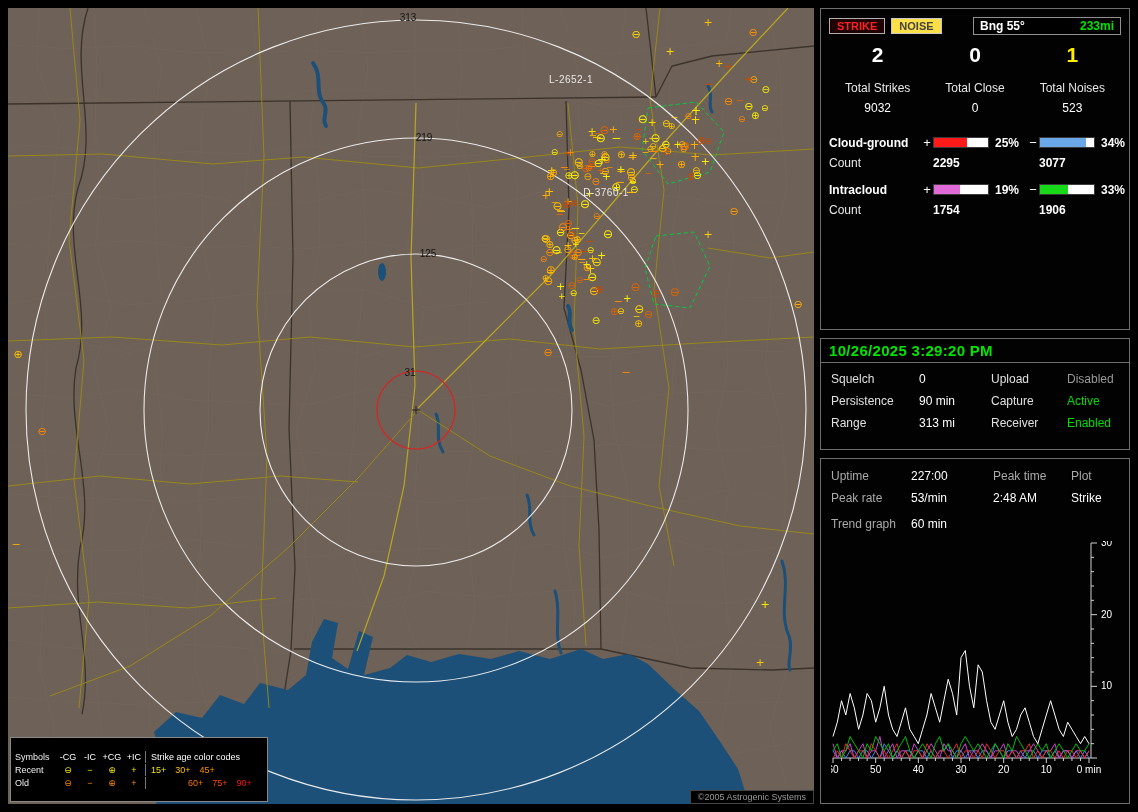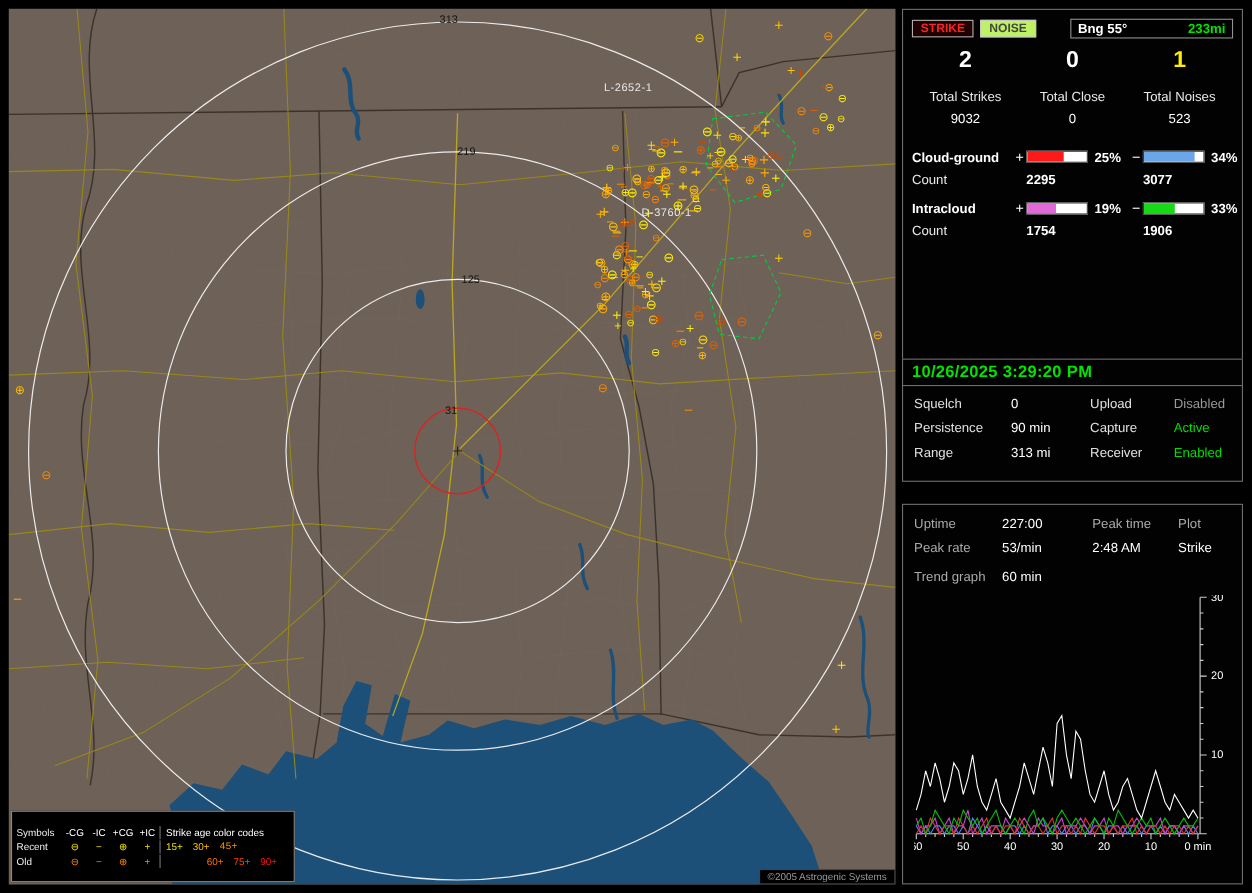--- a/index.html
+++ b/index.html
@@ -33,27 +33,27 @@
   .lg-syms span{width:22px;text-align:center}
   .lg-head .lg-syms span{color:#fff}
   .lg-ages{flex:1;border-left:1px solid #777;padding-left:5px;display:flex;gap:9px;color:#fff}
   .copyright{position:absolute;right:0;bottom:0;background:#000;border:1px solid #444;
     padding:1px 7px;font-size:9px;color:#999}
 
   
   #panel{position:absolute;left:820px;top:0;width:310px;height:812px}
   .box{position:absolute;left:0;width:310px;background:#020202;border:1px solid #6e6e6e;color:#fff}
   #box-stats{top:8px;height:322px;padding:8px}
-  #box-clock-status{top:326px;height:112px}
+  #box-clock-status{top:338px;height:112px}
   #box-bottom{top:458px;height:346px;padding:10px}
 
   .hdr-row{display:flex;align-items:center}
   .btn-strike{background:#200000;border:1px solid #b0b0b0;color:#ff2222;font-weight:bold;
     font-size:11px;padding:1px 7px;cursor:pointer;font-family:inherit}
-  .btn-noise{margin-left:6px;background:#bef264;border:1px solid #c8c8c8;color:#444;
+  .btn-noise{margin-left:6px;background:#fde047;border:1px solid #c8c8c8;color:#444;
     font-weight:bold;font-size:11px;padding:1px 7px;cursor:pointer;font-family:inherit}
   .bng-box{margin-left:auto;border:1px solid #909090;background:#000;width:148px;
     display:flex;justify-content:space-between;padding:1px 6px;font-size:12px;font-weight:bold}
   .bng-mi{color:#00e400}
 
   .rates{display:grid;grid-template-columns:repeat(3,1fr);margin-top:16px;text-align:center}
   .rate-btn{display:inline-block;background:#9a9a9a;color:#222;font-size:11px;
     padding:1px 6px;border:1px solid #c8c8c8;cursor:pointer}
   .rate-num{font-size:21px;font-weight:bold;margin-top:8px}
   .total-label{font-size:12px;color:#e8e8e8;margin-top:14px}
@@ -395,21 +395,21 @@
         <span class="lg-c0">Recent</span>
         <span class="lg-syms">
             <span style="color: rgb(240, 228, 0);">⊖</span>
             <span style="color: rgb(240, 228, 0);">−</span>
             <span style="color: rgb(240, 228, 0);">⊕</span>
             <span style="color: rgb(240, 228, 0);">+</span>
           </span>
         <span class="lg-ages">
             <span style="color: rgb(240, 228, 0);">15+</span>
             <span style="color: rgb(255, 192, 0);">30+</span>
-            <span style="color: rgb(255, 144, 0); font-family: Liberation Mono, monospace;">45+</span>
+            <span style="color: rgb(255, 144, 0);">45+</span>
           </span>
       </div>
       <div class="lg-row">
         <span class="lg-c0">Old</span>
         <span class="lg-syms">
             <span style="color: rgb(255, 136, 0);">⊖</span>
             <span style="color: rgb(255, 136, 0);">−</span>
             <span style="color: rgb(255, 136, 0);">⊕</span>
             <span style="color: rgb(255, 136, 0);">+</span>
           </span>

